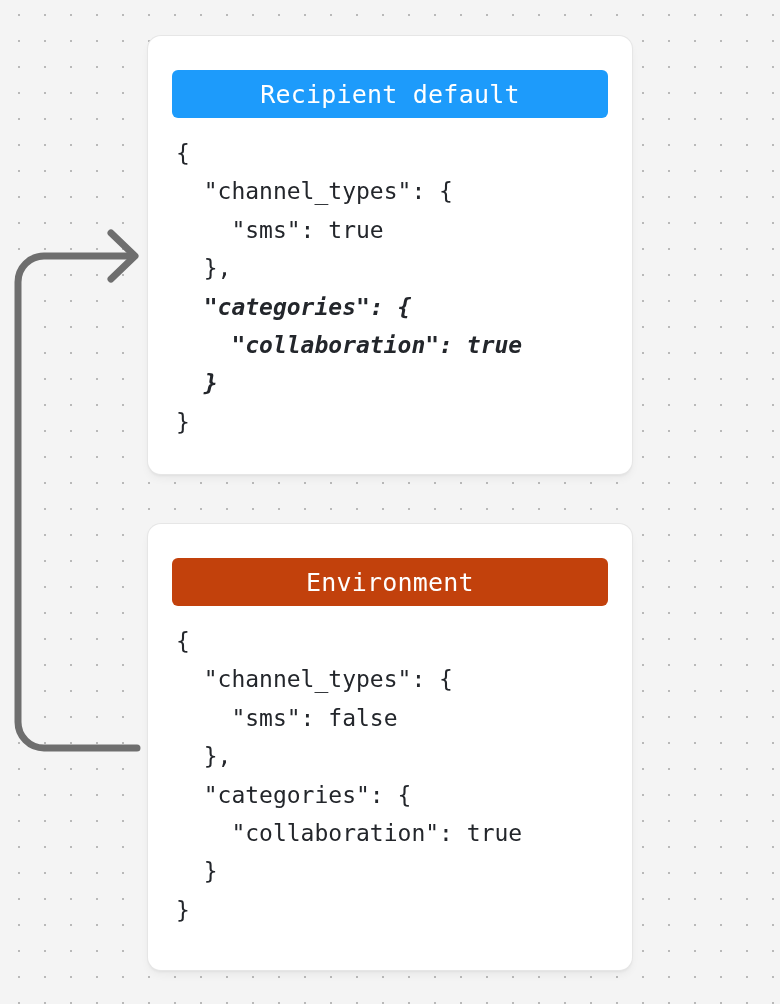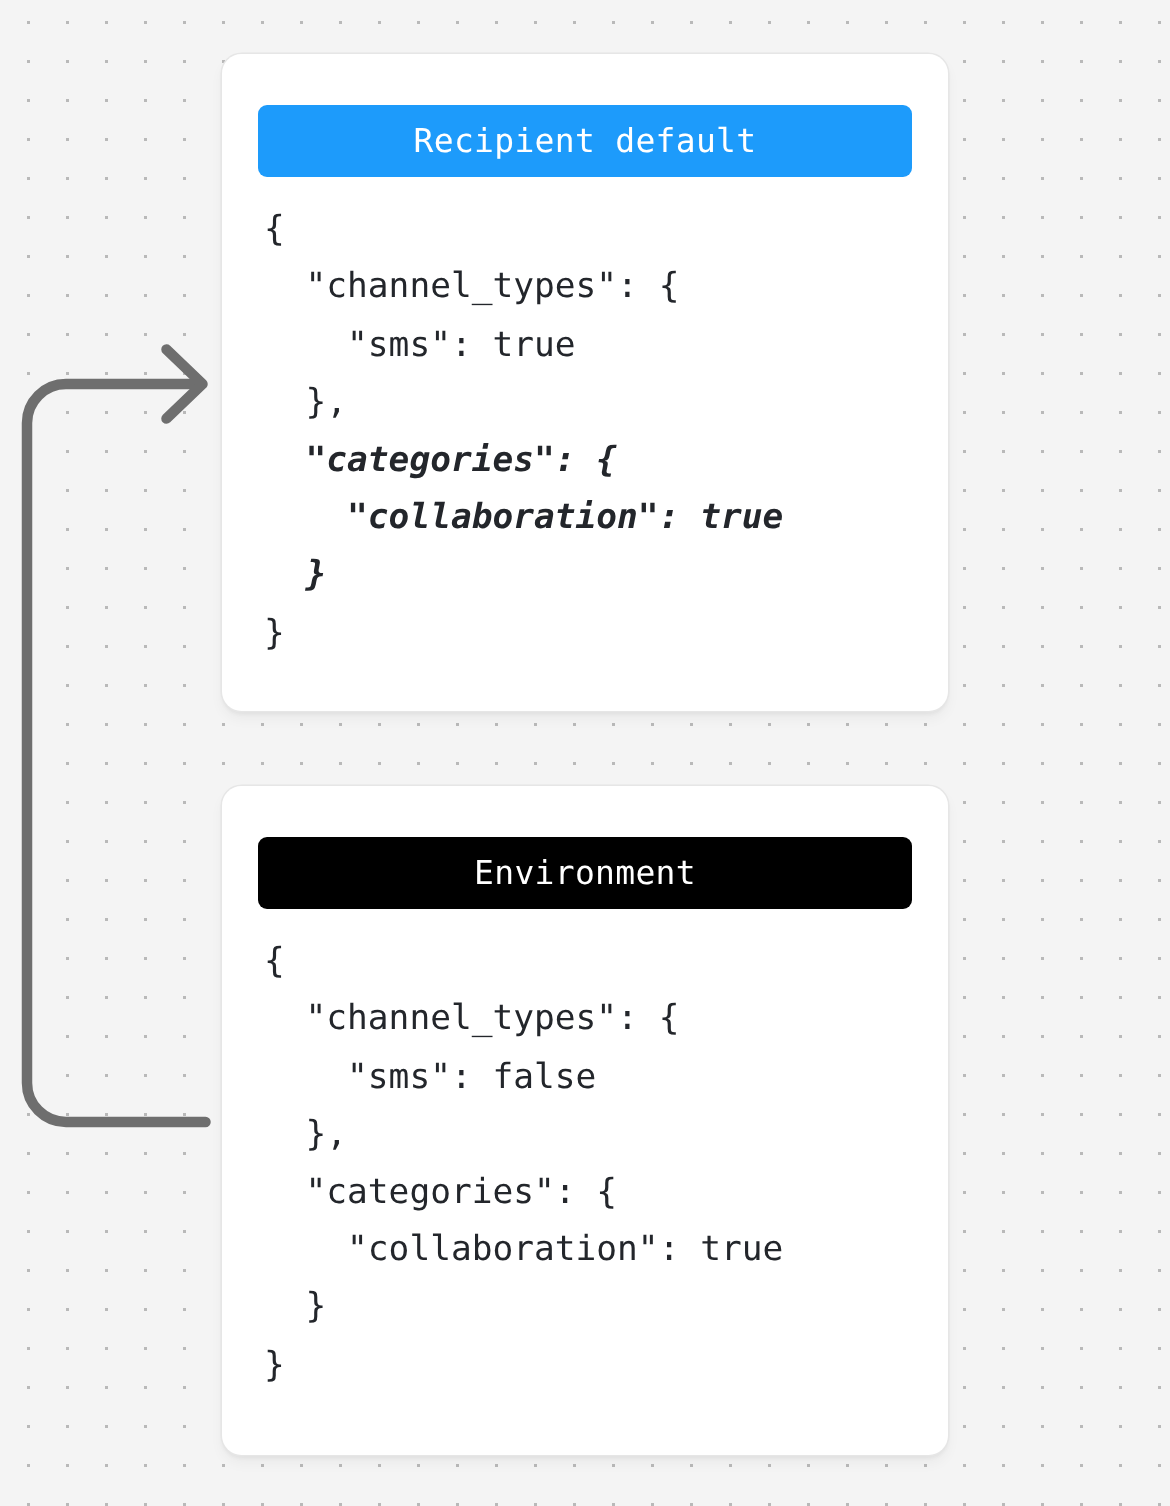--- a/index.html
+++ b/index.html
@@ -46,21 +46,21 @@
   #card-environment      { top: 524px; height: 446px; }
 
   .card-header {
     margin: 34px 24px 0 24px;
     height: 48px;
     border-radius: 6px;
     display: flex;
     align-items: center;
     justify-content: center;
     color: #ffffff;
-    font-size: 22px;
+    font-size: 25px;
     letter-spacing: 0.2px;
     font-family: "DejaVu Sans Mono", "Liberation Mono", monospace;
   }
 
   .card-body {
     margin: 16px 0 0 0;
     padding: 0 26px 0 28px;
   }
 
   .code-line {
@@ -97,21 +97,21 @@
       <div class="code-line">    "sms": true</div>
       <div class="code-line">  },</div>
       <div class="code-line em">  "categories": {</div>
       <div class="code-line em">    "collaboration": true</div>
       <div class="code-line em">  }</div>
       <div class="code-line">}</div>
     </div>
   </div>
 
   <div class="card" id="card-environment">
-    <div class="card-header" style="background: #000000; color: rgb(255, 255, 255);">
+    <div class="card-header" style="background: #c2410c; color: rgb(255, 255, 255);">
       <span>Environment</span>
     </div>
     <div class="card-body">
       <div class="code-line">{</div>
       <div class="code-line">  "channel_types": {</div>
       <div class="code-line">    "sms": false</div>
       <div class="code-line">  },</div>
       <div class="code-line">  "categories": {</div>
       <div class="code-line">    "collaboration": true</div>
       <div class="code-line">  }</div>

